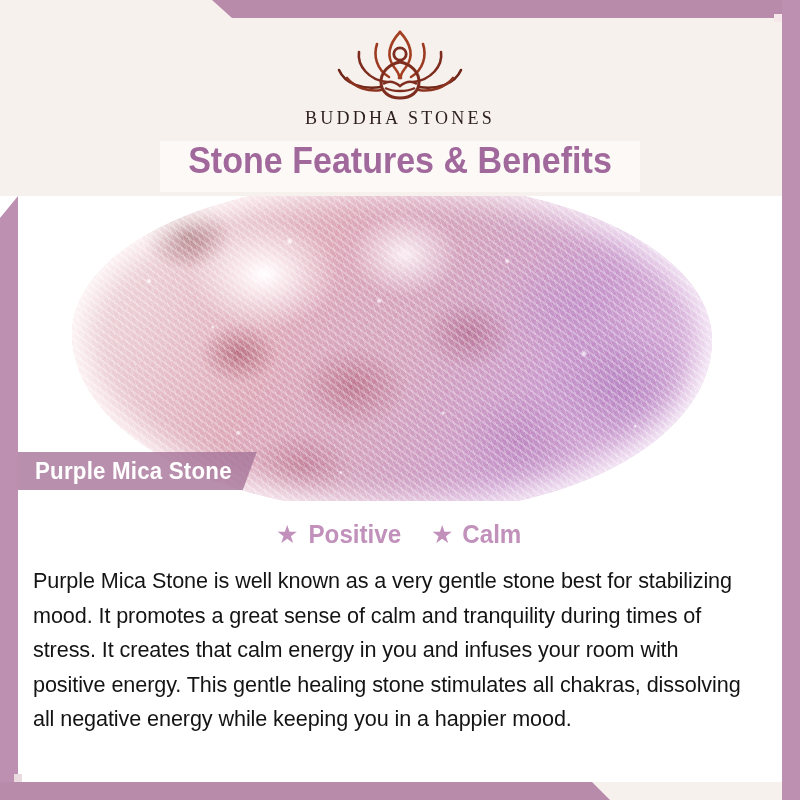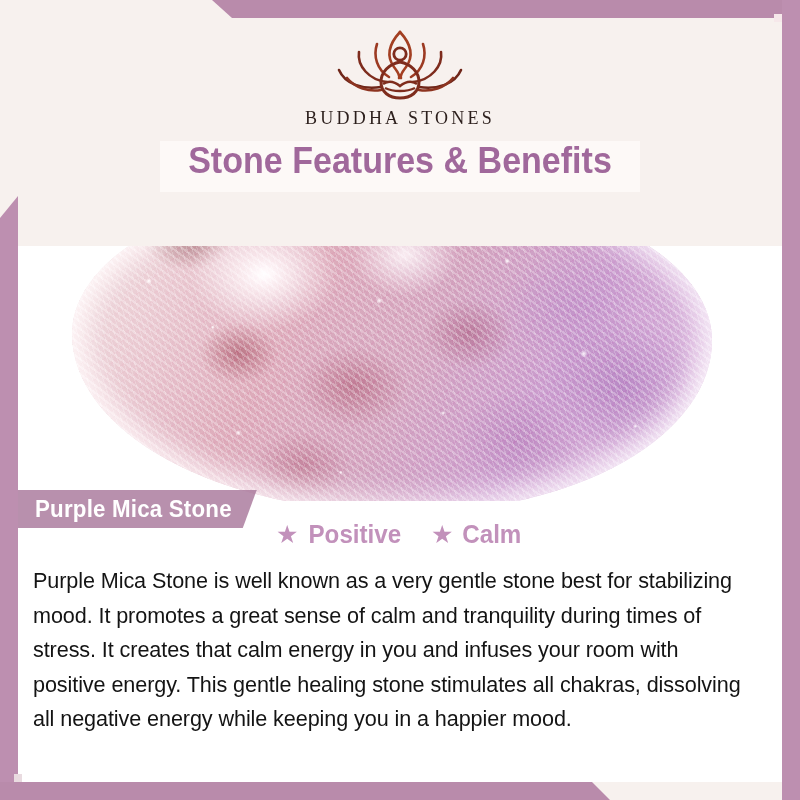--- a/index.html
+++ b/index.html
@@ -38,21 +38,21 @@
     position:absolute; top:14px; right:18px; width:8px; height:8px;
     background:#f6e8ea; z-index:7;
   }
   .frame-corner-bl{
     position:absolute; left:14px; bottom:18px; width:8px; height:8px;
     background:#e9dbe0; z-index:7;
   }
 
   
   .header{
-    position:absolute; top:0; left:0; width:800px; height:246px;
+    position:absolute; top:0; left:0; width:800px; height:196px;
     background:#f7f1ee; z-index:2;
   }
   .logo-wrap{
     position:absolute; left:0; right:0; top:22px;
     display:flex; flex-direction:column; align-items:center;
   }
   .logo-mark{ width:170px; height:82px; display:block; }
   .logo-text{
     margin-top:4px;
     font-family:"Liberation Serif", serif;
@@ -125,21 +125,20 @@
   }
 
   
   .name-banner{
     position:absolute; left:18px; top:452px; height:38px;
     padding:0 22px 0 14px;
     display:flex; align-items:center;
     background:rgba(166,116,152,.80);
     clip-path:polygon(0 0, 100% 0, calc(100% - 14px) 100%, 0 100%);
     z-index:4;
-    margin-top:38px;
   }
   .name-banner span{
     color:#ffffff; font-size:23px; font-weight:bold; letter-spacing:.2px;
     transform:scaleX(.97);
   }
 
   
   .body-panel{
     position:absolute; top:501px; left:0; width:800px; height:281px;
     background:#ffffff; z-index:2;

